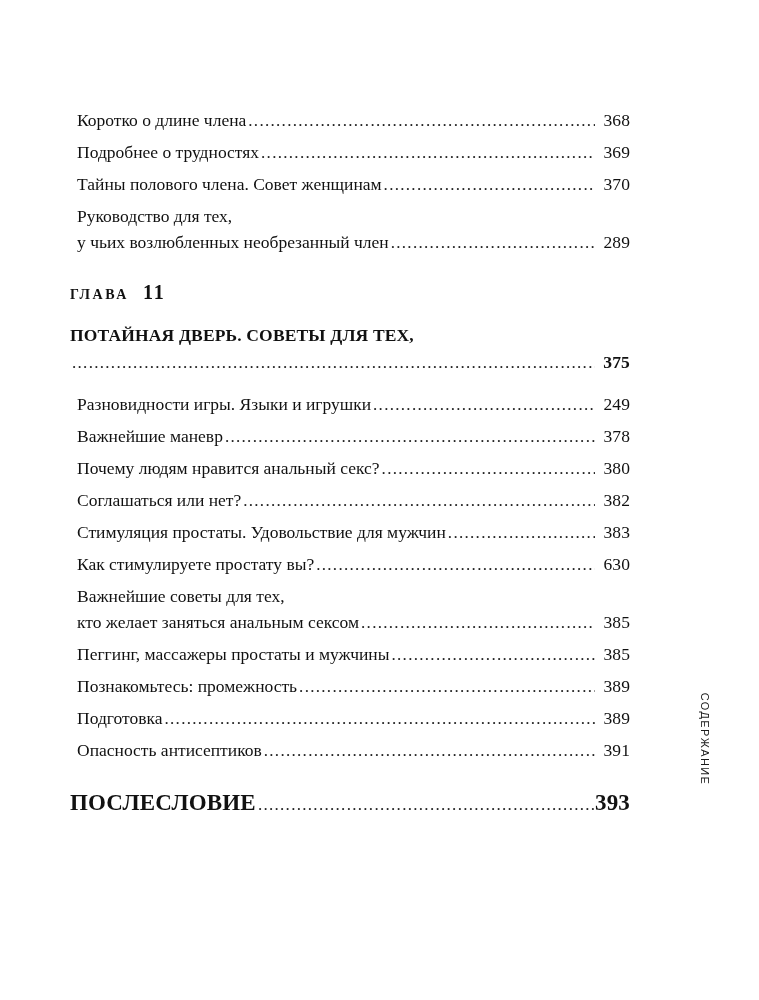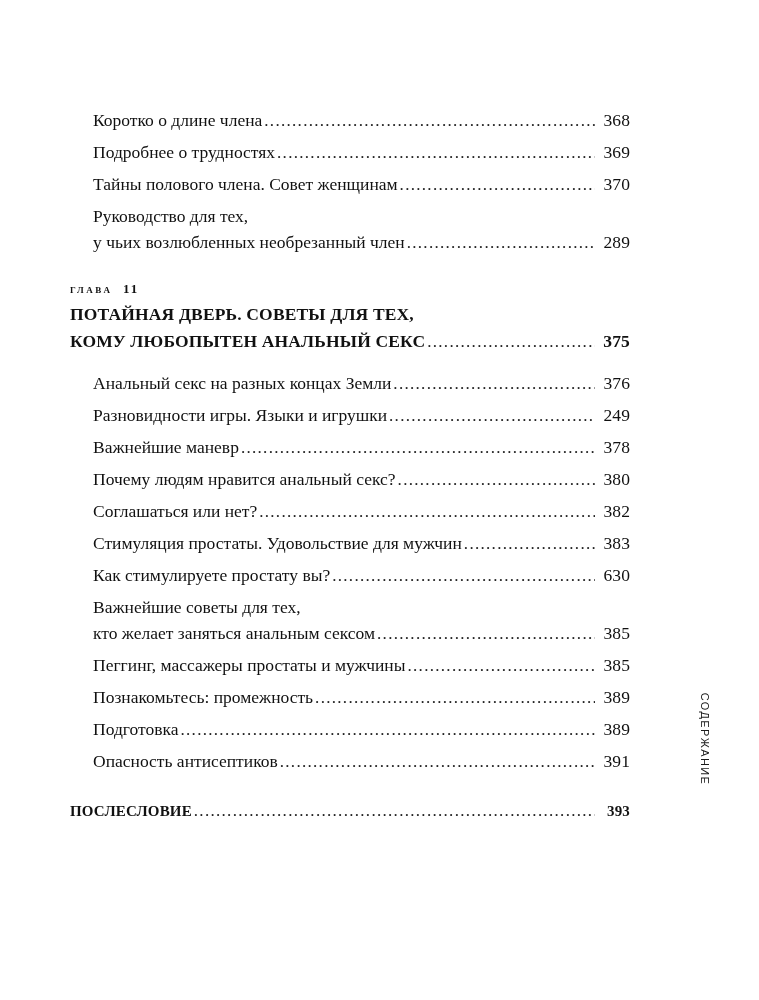--- a/index.html
+++ b/index.html
@@ -51,21 +51,21 @@
     white-space: nowrap;
   }
   .row .pageno {
     flex: 0 0 auto;
     text-align: right;
     min-width: 34px;
   }
 
   
   .entry {
-    margin-left: 23px;
+    margin-left: 7px;
     font-size: 17.5px;
     line-height: 1.0;
     margin-bottom: 14.5px;
   }
   .entry .title,
   .entry .pageno { font-size: 17.5px; }
   .entry .pageno { letter-spacing: 0.1px; }
 
   
   .entry .line1 {
@@ -75,24 +75,24 @@
 
   
   .chapter {
     margin-left: 0;
     margin-top: 31px;
     margin-bottom: 25px;
   }
   .chapter .kicker {
     font-family: "Liberation Serif", "DejaVu Serif", serif;
     font-weight: 700;
-    font-size: 13px;
+    font-size: 20px;
     letter-spacing: 2.6px;
     line-height: 1.0;
-    margin-bottom: 11px;
+    margin-bottom: 25px;
     font-variant: small-caps;
     text-transform: lowercase;
   }
   .chapter .kicker .num {
     font-variant: normal;
     text-transform: none;
     letter-spacing: 2px;
   }
   .chapter .head-line {
     font-weight: 700;
@@ -103,21 +103,21 @@
   }
   .chapter .head-line.last { margin-bottom: 0; }
   .chapter .row .leader { font-weight: 400; }
   .chapter .row .pageno { font-weight: 700; }
 
   
   .afterword {
     margin-left: 0;
     margin-top: 32px;
     font-weight: 700;
-    font-size: 15px;
+    font-size: 23px;
     line-height: 1.0;
     letter-spacing: 0.15px;
   }
   .afterword .leader { font-weight: 400; }
 
   
   .margin-rail {
     position: absolute;
     right: 0;
     top: 0;
@@ -178,34 +178,26 @@
       </span>
     </div>
 
     <div class="chapter">
       <div class="kicker">
         <span>Глава</span><span class="num">&nbsp;&nbsp;11</span>
       </div>
       <div class="head-line">ПОТАЙНАЯ ДВЕРЬ. СОВЕТЫ ДЛЯ ТЕХ,</div>
       <div class="head-line last">
         <span class="row">
-          <span class="title">КОМУ ЛЮБОПЫТЕН АНАЛЬНЫЙ СЕКС</span>
           <span class="leader"></span>
           <span class="pageno">375</span>
         </span>
       </div>
     </div>
 
-    <div class="entry">
-      <span class="row">
-        <span class="title">Анальный секс на разных концах Земли</span>
-        <span class="leader"></span>
-        <span class="pageno">376</span>
-      </span>
-    </div>
 
     <div class="entry">
       <span class="row">
         <span class="title">Разновидности игры. Языки и игрушки</span>
         <span class="leader"></span>
         <span class="pageno">249</span>
       </span>
     </div>
 
     <div class="entry">

